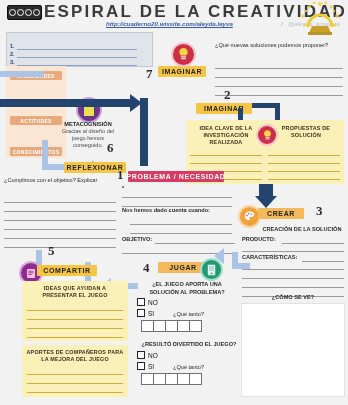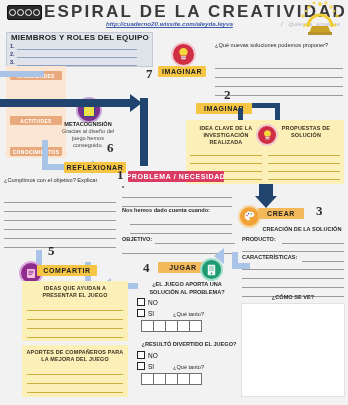--- a/index.html
+++ b/index.html
@@ -169,21 +169,20 @@
         <circle cx="26" cy="2" r="1.4"></circle>
       <circle cx="6" cy="10" r="1.3"></circle>
         <circle cx="34" cy="10" r="1.3"></circle>
     </g>
     <path d="M8 26 A12 12 0 0 1 32 26" fill="none" stroke="#f0cc34" stroke-width="3"></path>
     <path d="M12 25 h16 l3 7 h-22 z" fill="#c9a227"></path>
     <rect x="8" y="31" width="24" height="3" fill="#b8922a"></rect>
   </svg>
 
   <div class="abs team-box"></div>
-  <div class="abs team-title">MIEMBROS Y ROLES DEL EQUIPO</div>
 
   <div class="abs team-row" style="top:43px;">
     <span class="team-num">1.</span>
     <span class="team-line"></span>
   </div>
   <div class="abs team-row" style="top:51px;">
     <span class="team-num">2.</span>
     <span class="team-line"></span>
   </div>
   <div class="abs team-row" style="top:59px;">

